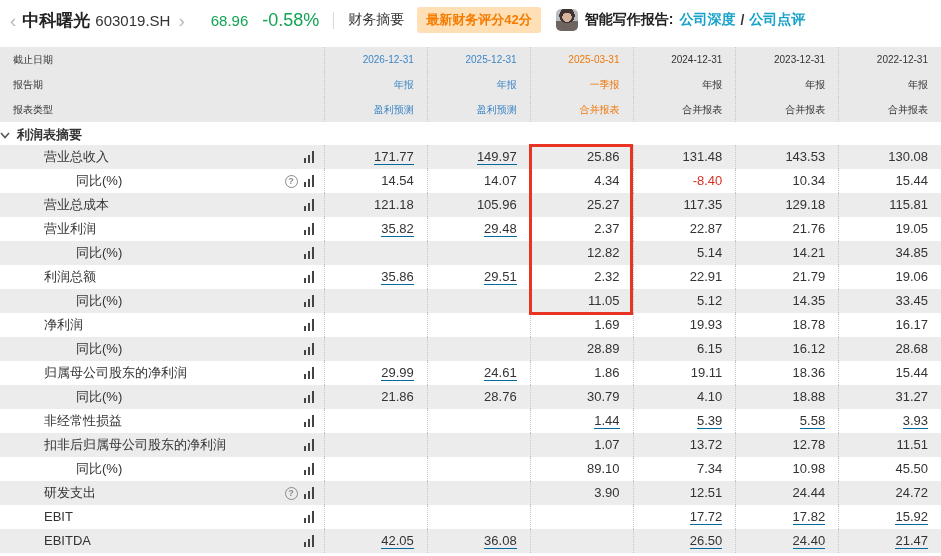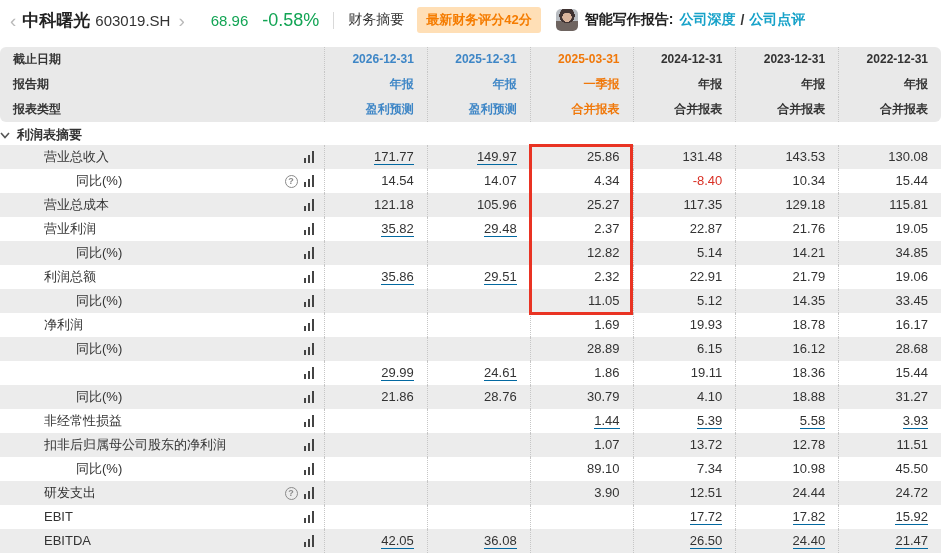--- a/index.html
+++ b/index.html
@@ -26,21 +26,21 @@
   }
   .ai-label { font-size:14px; font-weight:bold; color:#222; margin-left:7px; }
   .cyan-link { font-size:14px; font-weight:bold; color:#17a2c9; cursor:pointer; }
   .slash { font-size:14px; font-weight:bold; color:#333; margin:0 5px; }
   .ml6 { margin-left:6px; }
 
   
   .table-area { position:relative; margin-top:7px; width:941px; }
   .grid-row { display:grid; grid-template-columns:324px repeat(6,1fr); }
 
-  .thead { background:#e9e9e9; font-weight:bold; font-size:12px; color:#333;border-radius:6px; }
+  .thead { background:#e9e9e9; font-weight:normal; font-size:10px; color:#333; }
   .thead .grid-row { height:25px; line-height:25px; }
   .th-label { padding-left:13px; text-align:left; }
   .vcell { text-align:right; padding-right:13px; border-left:1px dotted #c6c6c6; }
   .tone-blue { color:#3e86c6; }
   .tone-orange { color:#f0780a; }
   .tone-dark { color:#333; }
 
   .section-row { height:20px; margin-top:3px; display:flex; align-items:center;
     font-size:13px; font-weight:bold; color:#333; cursor:pointer; }
   .section-row svg { margin-right:7px; }
@@ -280,20 +280,21 @@
         </div>
         <div class="vcell"></div>
         <div class="vcell"></div>
         <div class="vcell"><span>28.89</span></div>
         <div class="vcell"><span>6.15</span></div>
         <div class="vcell"><span>16.12</span></div>
         <div class="vcell"><span>28.68</span></div>
       </div>
       <div class="grid-row">
         <div class="row-label-cell">
+          <span>归属母公司股东的净利润</span>
           <span class="icons">
             <span class="bars">
               <i></i>
               <i></i>
               <i></i>
             </span>
           </span>
         </div>
         <div class="vcell"><span class="u">29.99</span></div>
         <div class="vcell"><span class="u">24.61</span></div>

